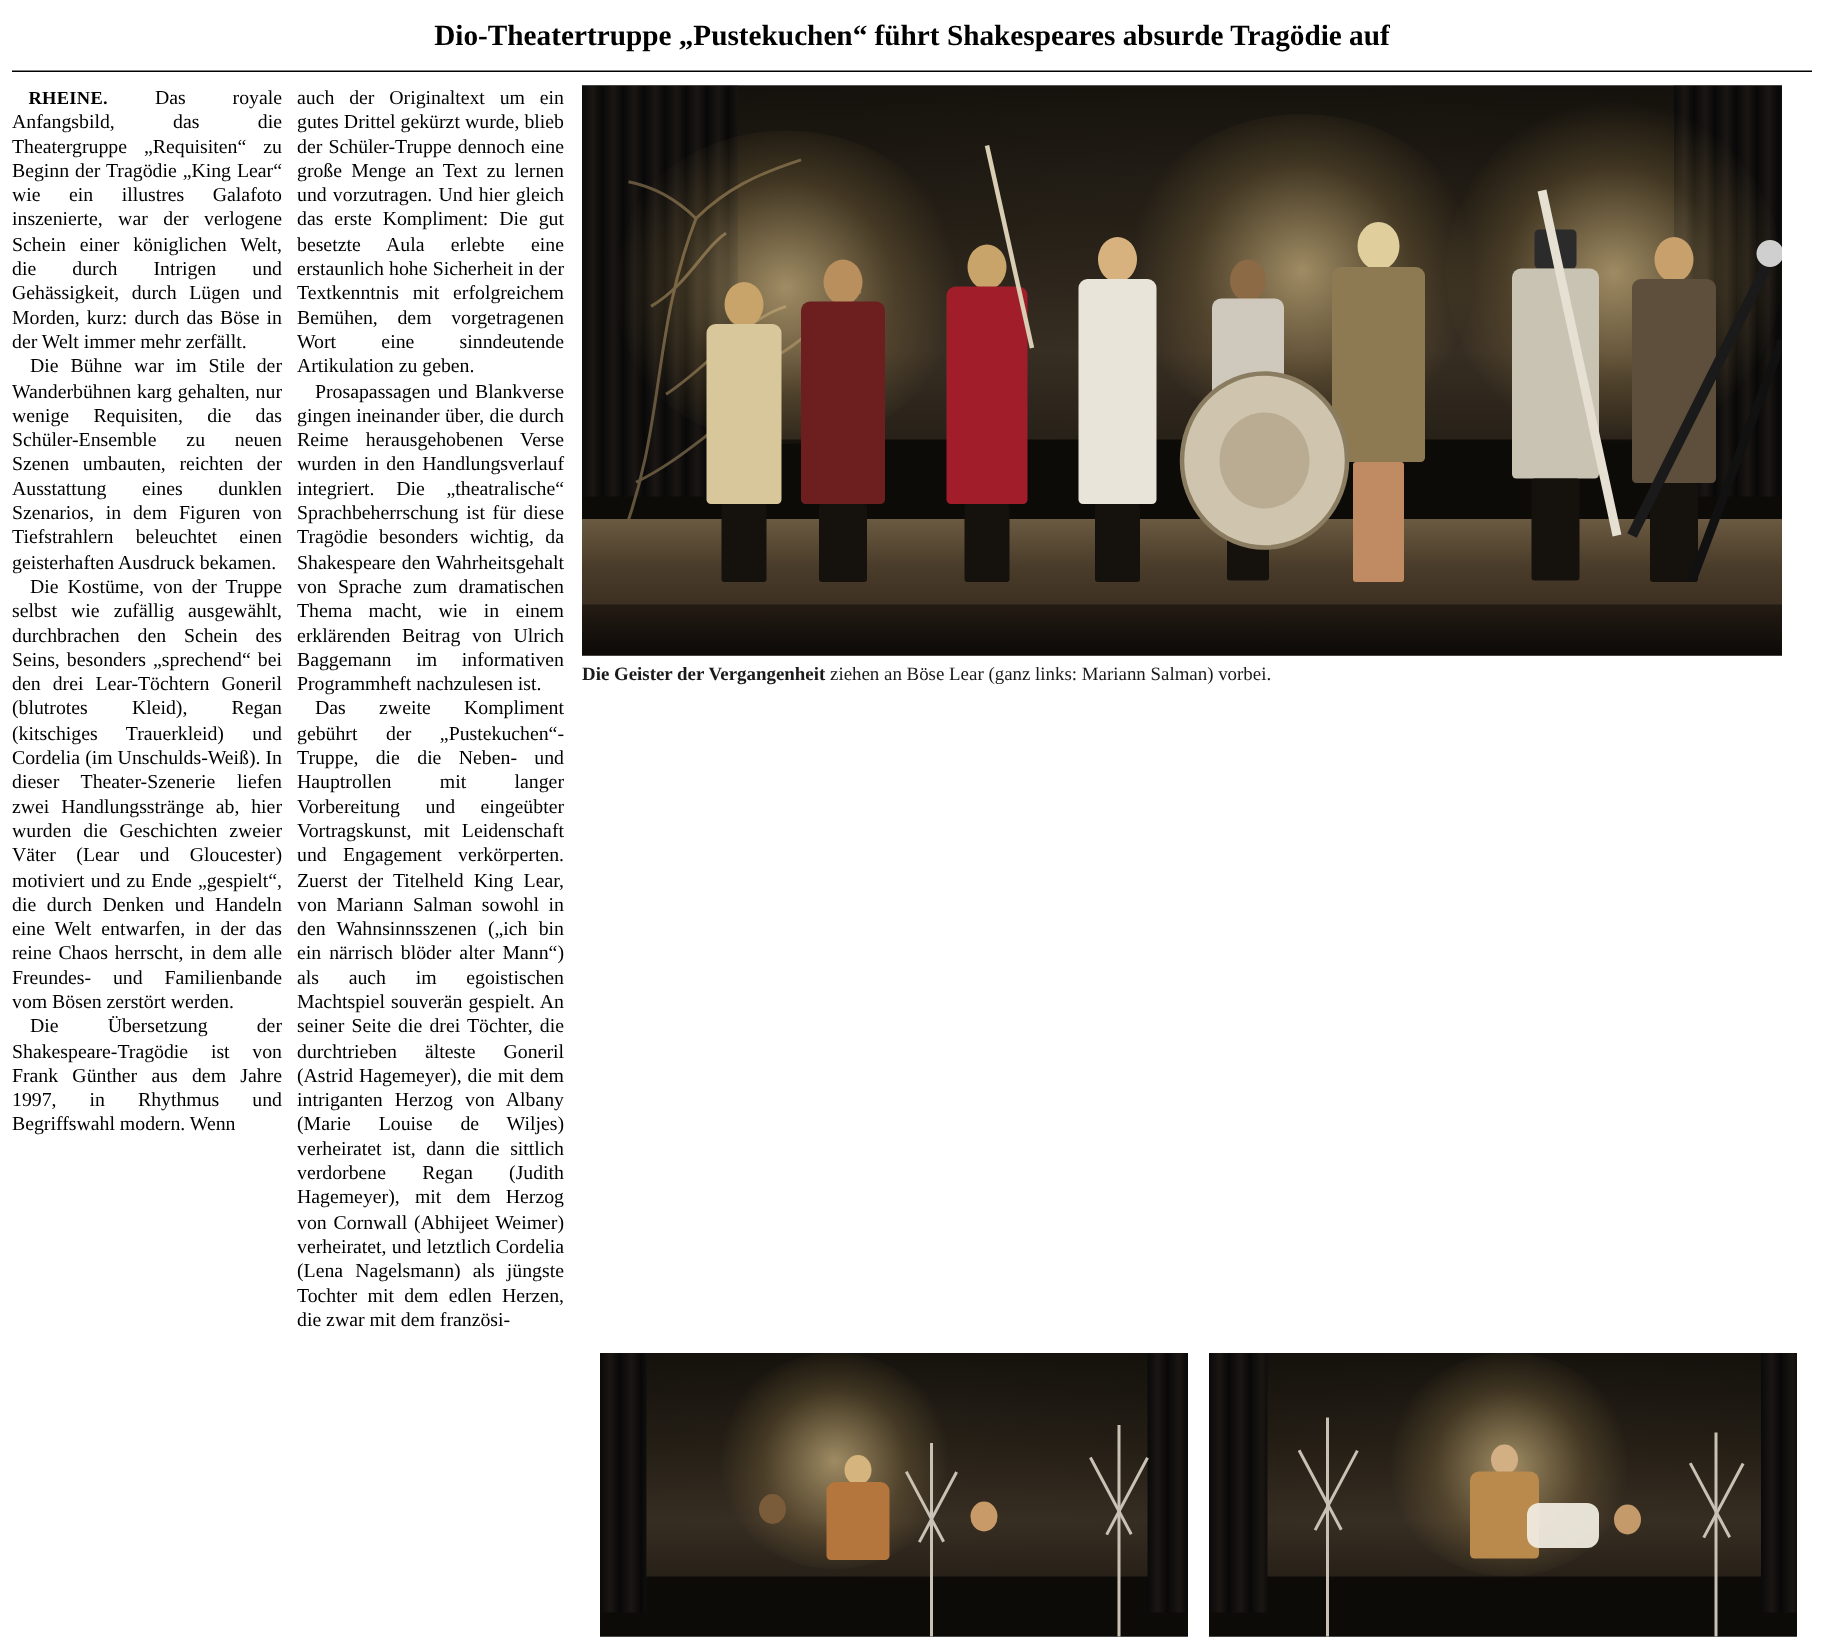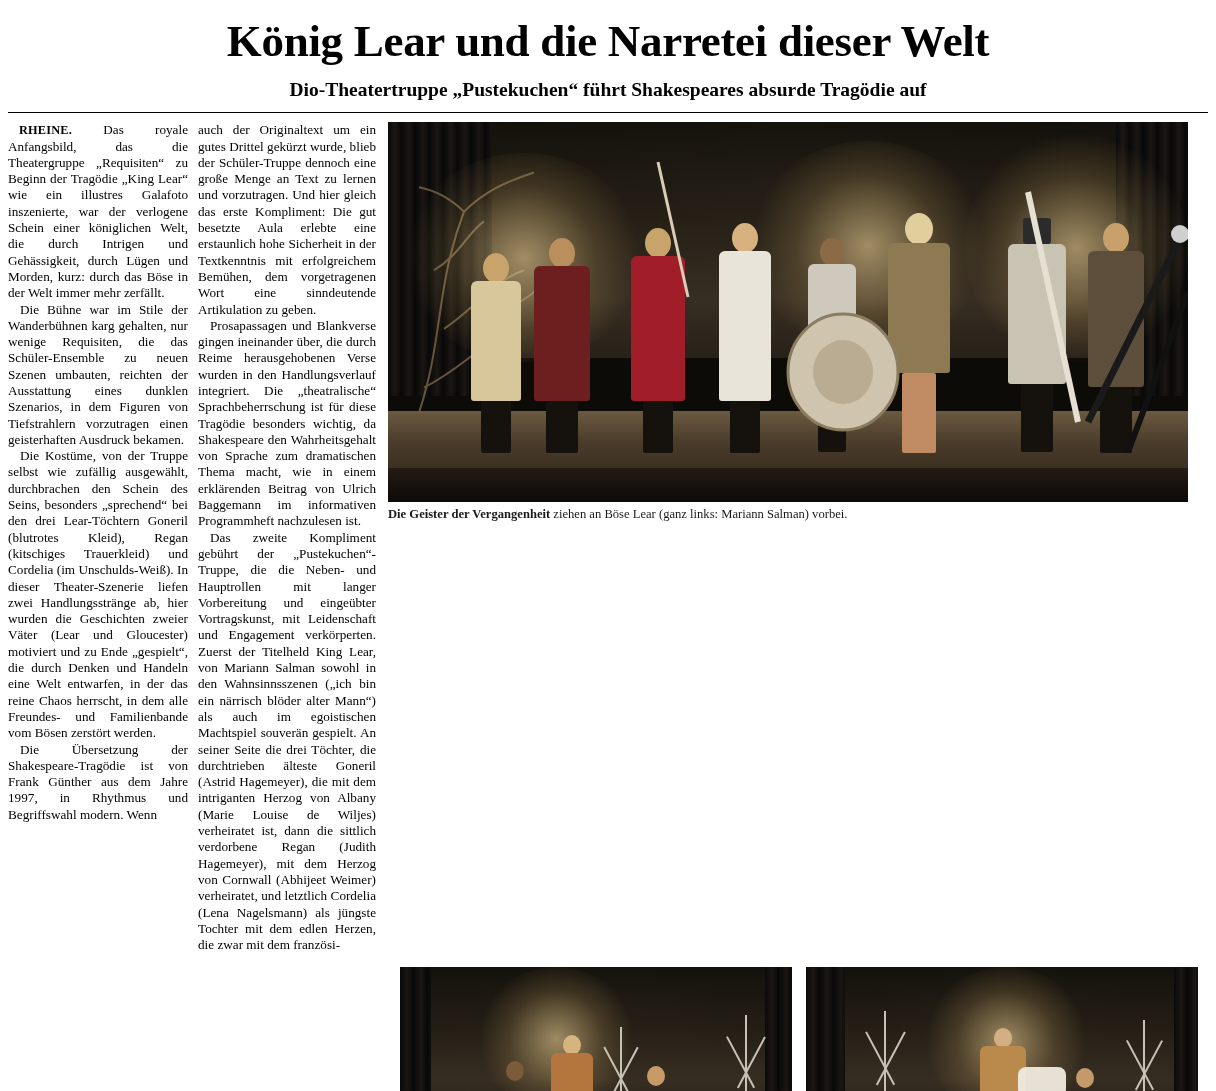--- a/index.html
+++ b/index.html
@@ -173,29 +173,28 @@
     transform-origin: bottom;
   }
   .tree:before { left: -8px; transform: rotate(28deg); }
   .tree:after { right: -8px; transform: rotate(-28deg); }
 </style>
 </head>
 <body>
 
 <div class="page">
 
-  <h1 class="headline">König Lear und die Narretei dieser Welt</h1>
   <div class="subhead">Dio-Theatertruppe „Pustekuchen“ führt Shakespeares absurde Tragödie auf</div>
   <div class="rule"></div>
 
   <div class="top-block">
 
     <div class="col col-1">
       <p class="first"><span class="dateline">RHEINE.</span> <span>Das royale Anfangsbild, das die Theatergruppe „Requisiten“ zu Beginn der Tragödie „King Lear“ wie ein illustres Galafoto inszenierte, war der verlogene Schein einer königlichen Welt, die durch Intrigen und Gehässigkeit, durch Lügen und Morden, kurz: durch das Böse in der Welt immer mehr zerfällt.</span></p>
-      <p>Die Bühne war im Stile der Wanderbühnen karg gehalten, nur wenige Requisiten, die das Schüler-Ensemble zu neuen Szenen umbauten, reichten der Ausstattung eines dunklen Szenarios, in dem Figuren von Tiefstrahlern vorzutragen einen geisterhaften Ausdruck bekamen.</p>
+      <p>Die Bühne war im Stile der Wanderbühnen karg gehalten, nur wenige Requisiten, die das Schüler-Ensemble zu neuen Szenen umbauten, reichten der Ausstattung eines dunklen Szenarios, in dem Figuren von Tiefstrahlern beleuchtet einen geisterhaften Ausdruck bekamen.</p>
       <p>Die Kostüme, von der Truppe selbst wie zufällig ausgewählt, durchbrachen den Schein des Seins, besonders „sprechend“ bei den drei Lear-Töchtern Goneril (blutrotes Kleid), Regan (kitschiges Trauerkleid) und Cordelia (im Unschulds-Weiß). In dieser Theater-Szenerie liefen zwei Handlungsstränge ab, hier wurden die Geschichten zweier Väter (Lear und Gloucester) motiviert und zu Ende „gespielt“, die durch Denken und Handeln eine Welt entwarfen, in der das reine Chaos herrscht, in dem alle Freundes- und Familienbande vom Bösen zerstört werden.</p>
       <p>Die Übersetzung der Shakespeare-Tragödie ist von Frank Günther aus dem Jahre 1997, in Rhythmus und Begriffswahl modern. Wenn</p>
     </div>
 
     <div class="col col-2">
       <p class="first">auch der Originaltext um ein gutes Drittel gekürzt wurde, blieb der Schüler-Truppe dennoch eine große Menge an Text zu lernen und vorzutragen. Und hier gleich das erste Kompliment: Die gut besetzte Aula erlebte eine erstaunlich hohe Sicherheit in der Textkenntnis mit erfolgreichem Bemühen, dem vorgetragenen Wort eine sinndeutende Artikulation zu geben.</p>
       <p>Prosapassagen und Blankverse gingen ineinander über, die durch Reime herausgehobenen Verse wurden in den Handlungsverlauf integriert. Die „theatralische“ Sprachbeherrschung ist für diese Tragödie besonders wichtig, da Shakespeare den Wahrheitsgehalt von Sprache zum dramatischen Thema macht, wie in einem erklärenden Beitrag von Ulrich Baggemann im informativen Programmheft nachzulesen ist.</p>
       <p>Das zweite Kompliment gebührt der „Pustekuchen“-Truppe, die die Neben- und Hauptrollen mit langer Vorbereitung und eingeübter Vortragskunst, mit Leidenschaft und Engagement verkörperten. Zuerst der Titelheld King Lear, von Mariann Salman sowohl in den Wahnsinnsszenen („ich bin ein närrisch blöder alter Mann“) als auch im egoistischen Machtspiel souverän gespielt. An seiner Seite die drei Töchter, die durchtrieben älteste Goneril (Astrid Hagemeyer), die mit dem intriganten Herzog von Albany (Marie Louise de Wiljes) verheiratet ist, dann die sittlich verdorbene Regan (Judith Hagemeyer), mit dem Herzog von Cornwall (Abhijeet Weimer) verheiratet, und letztlich Cordelia (Lena Nagelsmann) als jüngste Tochter mit dem edlen Herzen, die zwar mit dem französi-</p>
     </div>
 

